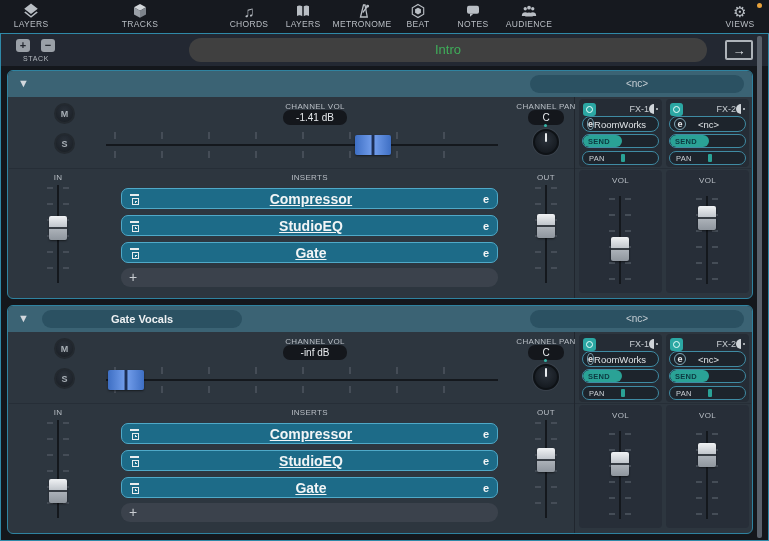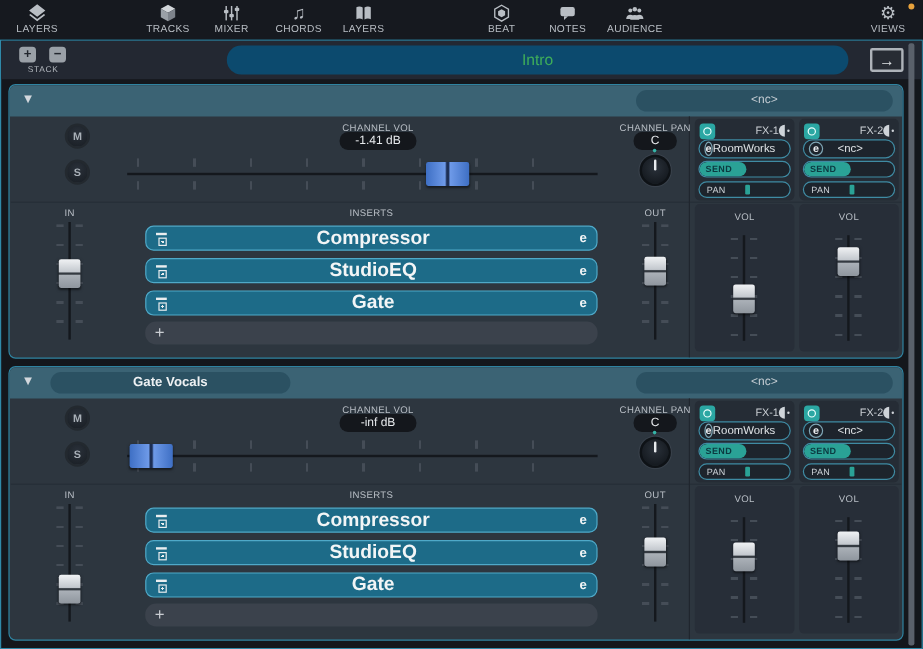--- a/index.html
+++ b/index.html
@@ -17,21 +17,21 @@
   .notif-dot{position:absolute;top:3px;right:7px;width:5px;height:5px;border-radius:50%;background:#e7a23c;}
 
   
   .content{position:absolute;top:33px;left:0;width:769px;height:508px;background:#14171c;
     border:1px solid #2f89a8;}
   .stackbar{position:relative;height:32px;background:#232832;}
   .sb-btn{position:absolute;top:5px;width:14px;height:13px;background:#9aa0a7;border:none;border-radius:3px;
     color:#22262e;font-size:11px;font-weight:bold;line-height:11px;text-align:center;padding:0;}
   .sb-add{left:15px;} .sb-remove{left:40px;}
   .sb-label{position:absolute;left:12px;top:21px;width:46px;text-align:center;color:#b4b9bf;font-size:7px;letter-spacing:.6px;}
-  .part-field{position:absolute;left:188px;top:4px;width:518px;height:24px;border-radius:12px;background:#0c4a6e;
+  .part-field{position:absolute;left:188px;top:4px;width:518px;height:24px;border-radius:12px;background:#404040;
     color:#3fae5a;font-size:13px;line-height:24px;text-align:center;}
   .next-btn{position:absolute;right:15px;top:6px;width:28px;height:20px;background:#272c34;
     border:2px solid #aeb3b9;border-radius:2px;color:#dfe3e6;font-size:13px;line-height:15px;text-align:center;padding:0;}
 
   
   .stacks-wrap{position:relative;padding:4px 0 0 6px;}
   .stack{position:relative;width:746px;height:229px;margin-bottom:6px;border:1px solid #2f83a0;border-radius:6px;
     background:#2d363f;overflow:hidden;}
   .stack-header{position:relative;height:26px;background:#3b6374;border-radius:5px 5px 0 0;}
   .collapse{position:absolute;left:10px;top:6px;font-size:11px;color:#d3d8dd;line-height:13px;}
@@ -108,21 +108,21 @@
     background:repeating-linear-gradient(to bottom,#454d57 0 2px,transparent 2px 16px);}
   .vfader::before{left:0;} .vfader::after{right:0;}
   .vf-line{position:absolute;left:10px;top:0;bottom:0;width:2px;background:#14181d;}
   .vf-handle{position:absolute;left:2px;top:50%;width:18px;height:24px;border-radius:2px;transform:translateY(-50%);
     background:linear-gradient(180deg,#f0f2f4,#c3c8ce 44%,#343a41 48%,#343a41 52%,#aab0b7 56%,#8f969e);
     box-shadow:0 1px 2px rgba(0,0,0,.5);z-index:2;}
 
   .slot{position:absolute;left:113px;width:377px;height:21px;border-radius:7px;display:flex;align-items:center;padding:0 8px;}
   .ins-slot{background:#1d6b88;border:1px solid #4fa9c8;color:#f2f5f6;}
   .slot-0{top:91px;} .slot-1{top:118px;} .slot-2{top:145px;}
-  .slot-name{flex:1;text-align:center;font-size:16px;font-weight:bold;}
+  .slot-name{flex:1;text-align:center;font-size:14px;font-weight:bold;text-decoration:underline;}
   .slot-e{font-size:11px;font-weight:bold;}
   .byp{position:relative;width:9px;height:10px;}
   .byp::before{content:'';position:absolute;top:0;left:0;width:9px;height:2px;background:#e9edef;}
   .byp::after{content:'';position:absolute;top:4px;left:2px;width:5px;height:5px;border:1px solid #e9edef;
     background:radial-gradient(circle,#e9edef 0 1px,transparent 1px);}
   .add-slot{top:171px;height:19px;background:#3b424c;border-radius:9px;}
   .add-plus{color:#c9cdd2;font-size:14px;line-height:17px;}
 
   .vol-col{position:absolute;top:73px;width:83px;height:123px;background:#272e38;border-radius:4px;}
   .vol-col-0{left:571px;} .vol-col-1{left:658px;}
@@ -147,45 +147,42 @@
   <div class="tb-item" style="left:110px">
     <span class="tb-ico">
       <svg width="18" height="18" viewBox="0 0 24 24">
           <path d="M12 2.5l8 4.5-8 4.5L4 7l8-4.5z" fill="#d2d6da"></path>
           <path d="M4 7v9.5l8 4.5V11.5L4 7z" fill="#9aa0a7"></path>
           <path d="M20 7v9.5l-8 4.5V11.5L20 7z" fill="#7d838b"></path>
         </svg>
     </span>
       <span class="tb-label">TRACKS</span>
   </div>
-  <div class="tb-item" style="left:163px">
-    <span class="tb-ico">
-      <svg width="18" height="18" viewBox="0 0 24 24" fill="#b9bec4">
-          <rect x="5.2" y="4" width="1.6" height="16"></rect>
-          <rect x="3.5" y="8.5" width="5" height="3.5" rx="1"></rect>
-          <rect x="11.2" y="4" width="1.6" height="16"></rect>
-          <rect x="9.5" y="13" width="5" height="3.5" rx="1"></rect>
-          <rect x="17.2" y="4" width="1.6" height="16"></rect>
-          <rect x="15.5" y="6" width="5" height="3.5" rx="1"></rect>
-        </svg>
-    </span>
-      <span class="tb-label">MIXER</span>
-  </div>
   <div class="tb-item" style="left:219px">
     <span class="tb-ico tb-glyph">♫</span>
     <span class="tb-label">CHORDS</span>
   </div>
   <div class="tb-item" style="left:273px">
     <span class="tb-ico">
       <svg width="18" height="18" viewBox="0 0 24 24" fill="#b9bec4">
           <path d="M4 5.5c2-1.3 5-1.2 7 .3V19c-2-1.5-5-1.6-7-.3V5.5z"></path>
           <path d="M20 5.5c-2-1.3-5-1.2-7 .3V19c2-1.5 5-1.6 7-.3V5.5z"></path>
         </svg>
     </span>
       <span class="tb-label">LAYERS</span>
+  </div>
+  <div class="tb-item" style="left:332px">
+    <span class="tb-ico">
+      <svg width="18" height="18" viewBox="0 0 24 24" fill="none" stroke="#b9bec4" stroke-width="1.7">
+          <path d="M10 20L14 4h2l3 16h-9z"></path>
+          <path d="M13 14l6-8"></path>
+          <circle cx="19.5" cy="5.5" r="1.1" fill="#b9bec4"></circle>
+        </svg>
+    </span>
+      <span class="tb-label">METRONOME</span>
   </div>
   <div class="tb-item" style="left:388px">
     <span class="tb-ico">
       <svg width="18" height="18" viewBox="0 0 24 24">
           <polygon points="12,3.2 19.6,7.6 19.6,16.4 12,20.8 4.4,16.4 4.4,7.6" fill="none" stroke="#b9bec4" stroke-width="1.5"></polygon>
           <polygon points="12,7.5 15.9,9.8 15.9,14.2 12,16.5 8.1,14.2 8.1,9.8" fill="#b9bec4"></polygon>
         </svg>
     </span>
       <span class="tb-label">BEAT</span>
   </div>

